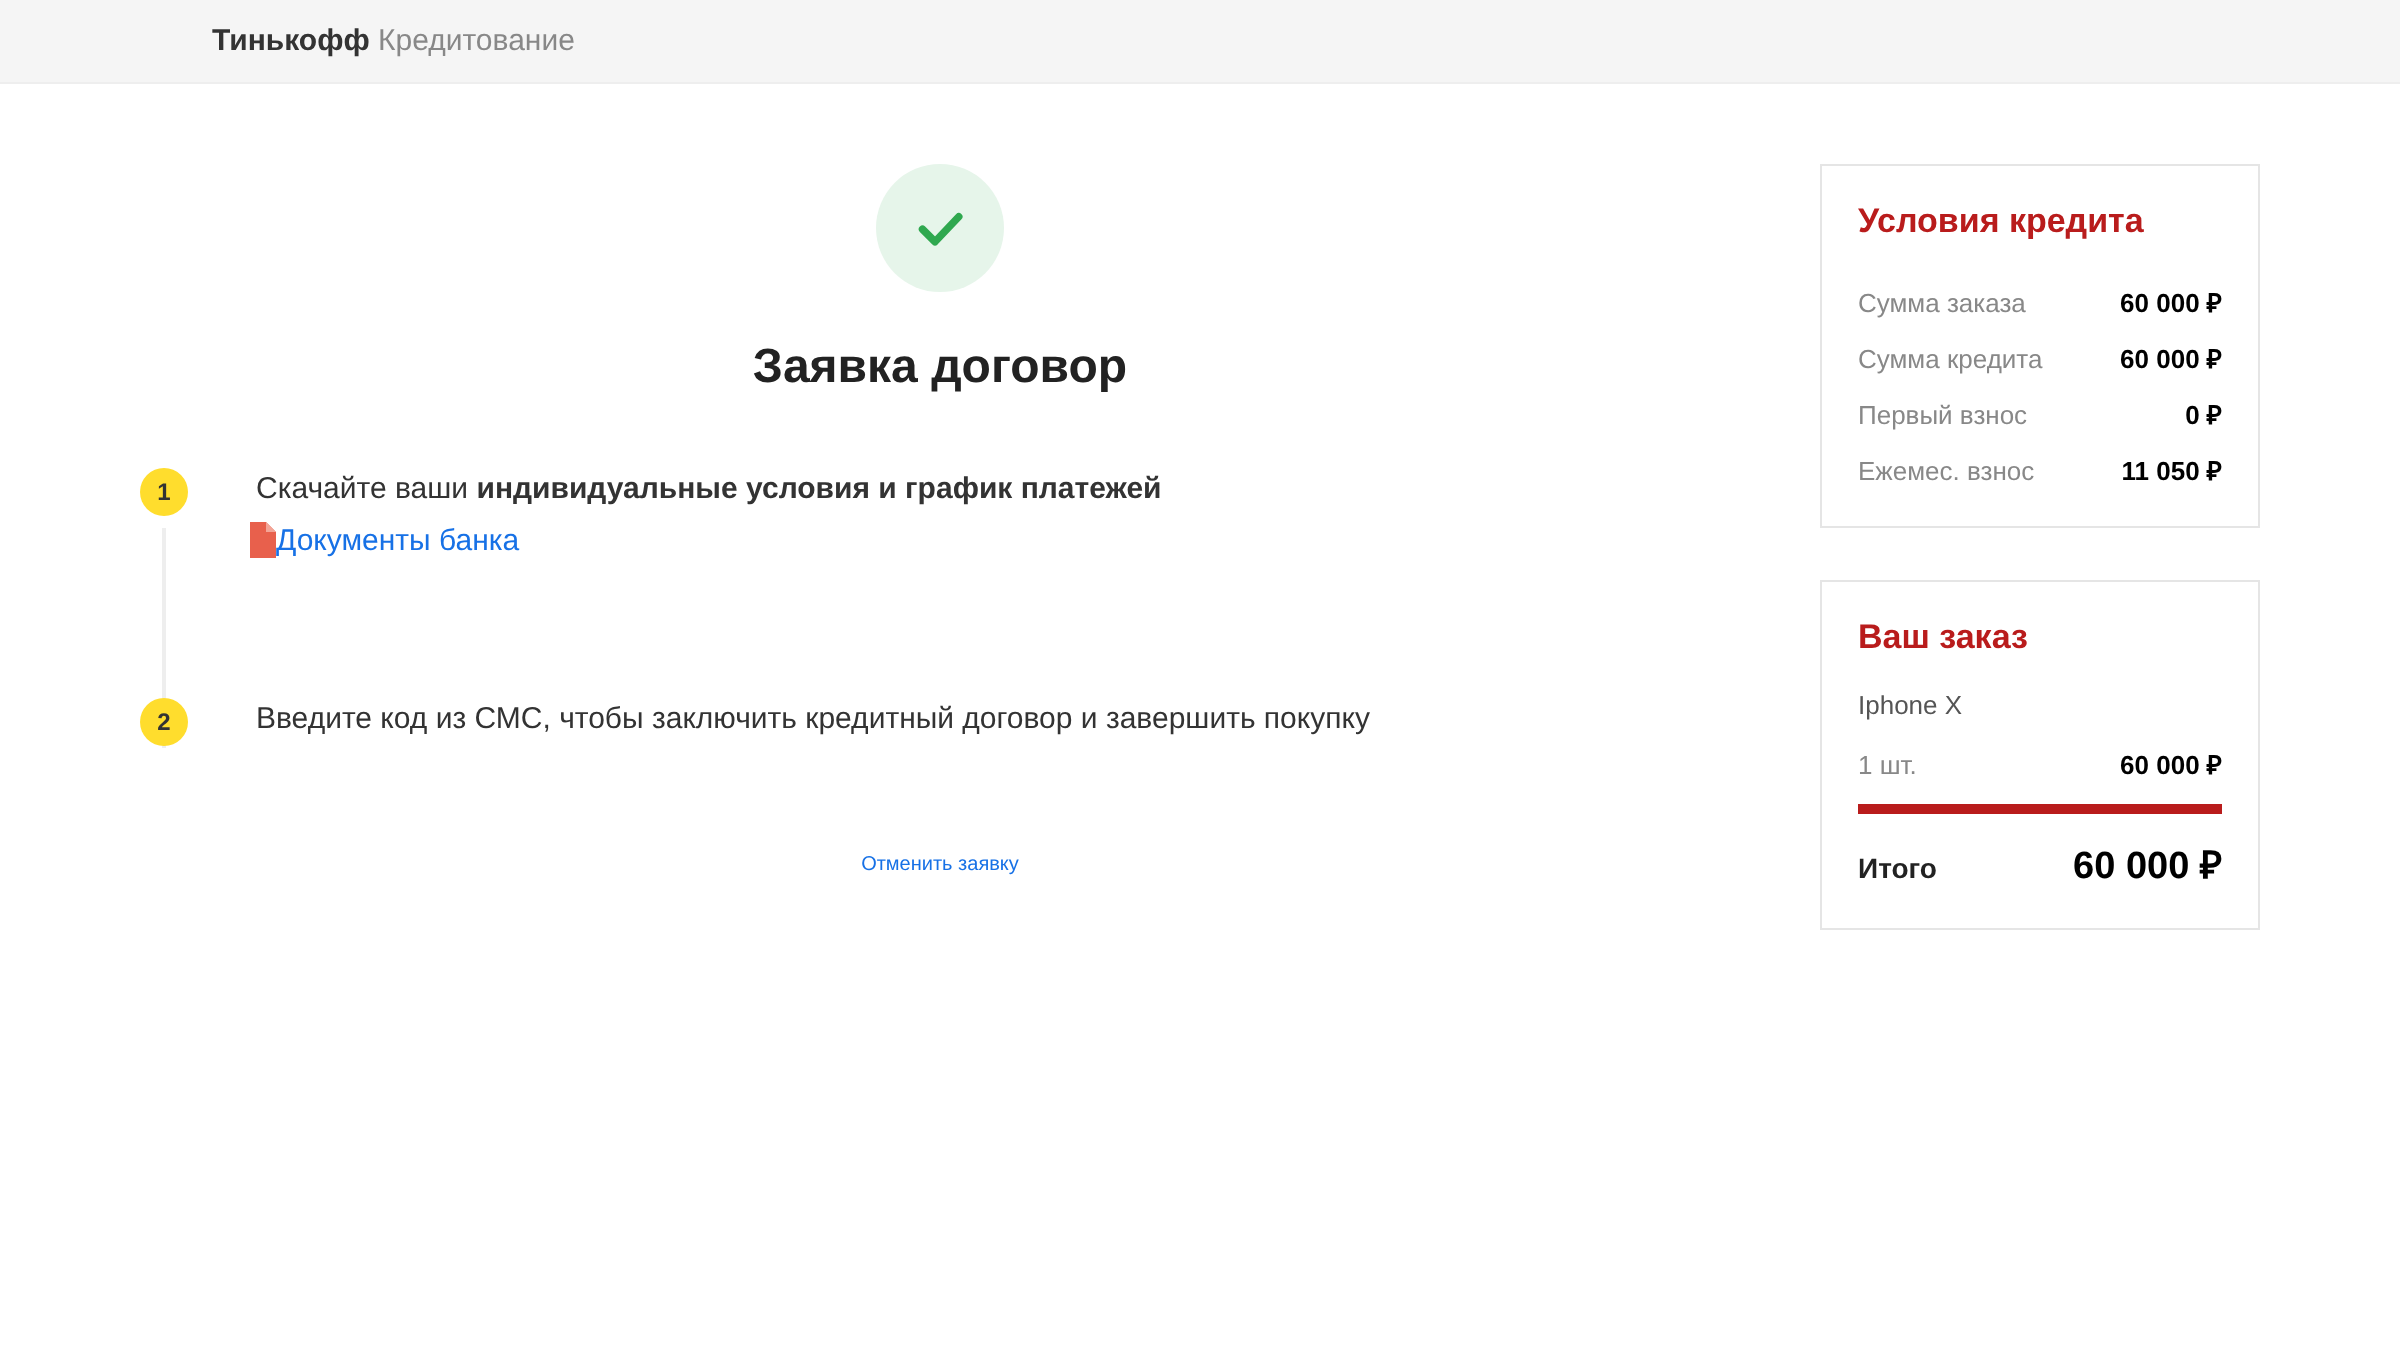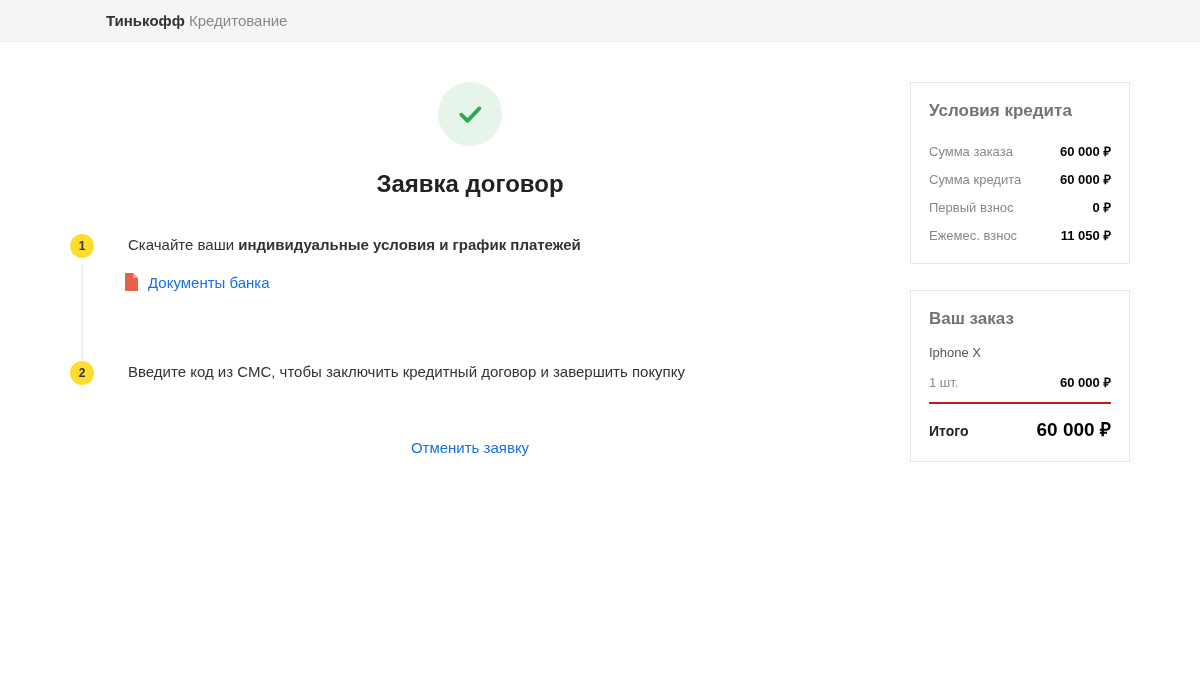--- a/index.html
+++ b/index.html
@@ -76,40 +76,39 @@
       width: 2px;
       height: 110px;
       background: #eee;
     }
     .step-body { flex: 1; padding-top: 2px; }
     .step-text { font-size: 15px; color: #333; margin-left: 12px; }
     .step-text .bold { font-weight: 600; }
     .doc-link {
       display: flex;
       align-items: center;
-      gap: 10px;
-      margin-top: 20px;
+      margin-top: 8px;
       padding-left: 8px;
     }
     .doc-link a {
       color: #1771e6;
       text-decoration: none;
       font-size: 15px;
     }
     .actions {
       display: flex;
       gap: 20px;
       justify-content: center;
       margin: 38px 0 0 0;
     }
     .btn {
       padding: 16px 28px;
       border: none;
       border-radius: 4px;
-      font-size: 15px;
+      font-size: 10px;
       cursor: pointer;
     }
     .btn-link {
       background: transparent;
       color: #1771e6;
     }
     .btn-primary {
       background: #ffdd2d;
       color: #333;
       font-weight: 500;
@@ -120,32 +119,32 @@
     }
     .card {
       border: 1px solid #e5e5e5;
       padding: 18px 18px 14px;
       margin-bottom: 26px;
     }
     .card-title {
       font-size: 17px;
       font-weight: 700;
       margin-bottom: 16px;
-      color: #737373;
+      color: #b91c1c;
     }
     .row {
       display: flex;
       justify-content: space-between;
       align-items: baseline;
       font-size: 13px;
       padding: 5px 0;
     }
     .row .label { color: #888; }
     .row .value { font-weight: 700; color: #000000; }
-    .row.sep { border-top: 2px solid #b91c1c; margin-top: 6px; padding-top: 12px; }
+    .row.sep { border-top: 5px solid #b91c1c; margin-top: 6px; padding-top: 12px; }
     .row.total .label { font-weight: 600; color: #222; font-size: 14px; }
     .row.total .value { font-size: 19px; font-weight: 700; }
     .order-item { font-size: 13px; color: #555; margin-bottom: 8px; }
     .doc-icon {
       width: 14px;
       height: 18px;
       display: inline-block;
       position: relative;
     }
   </style>

